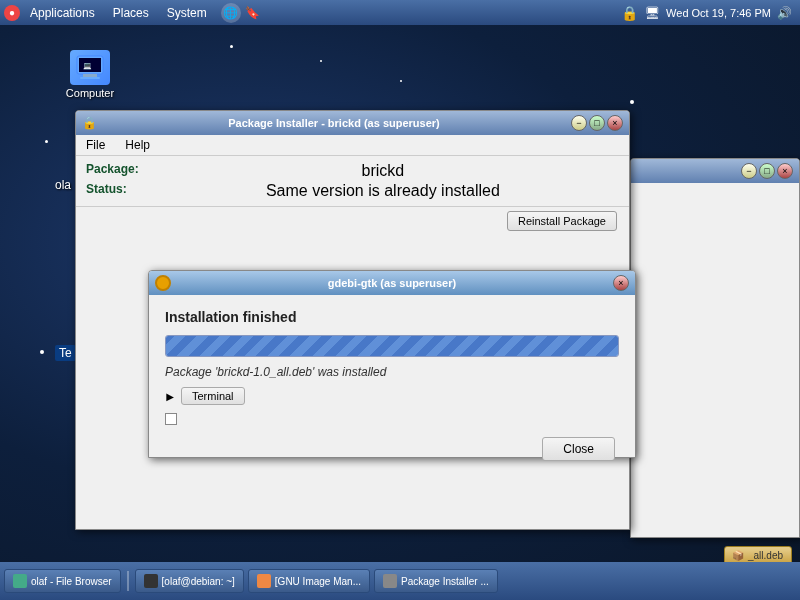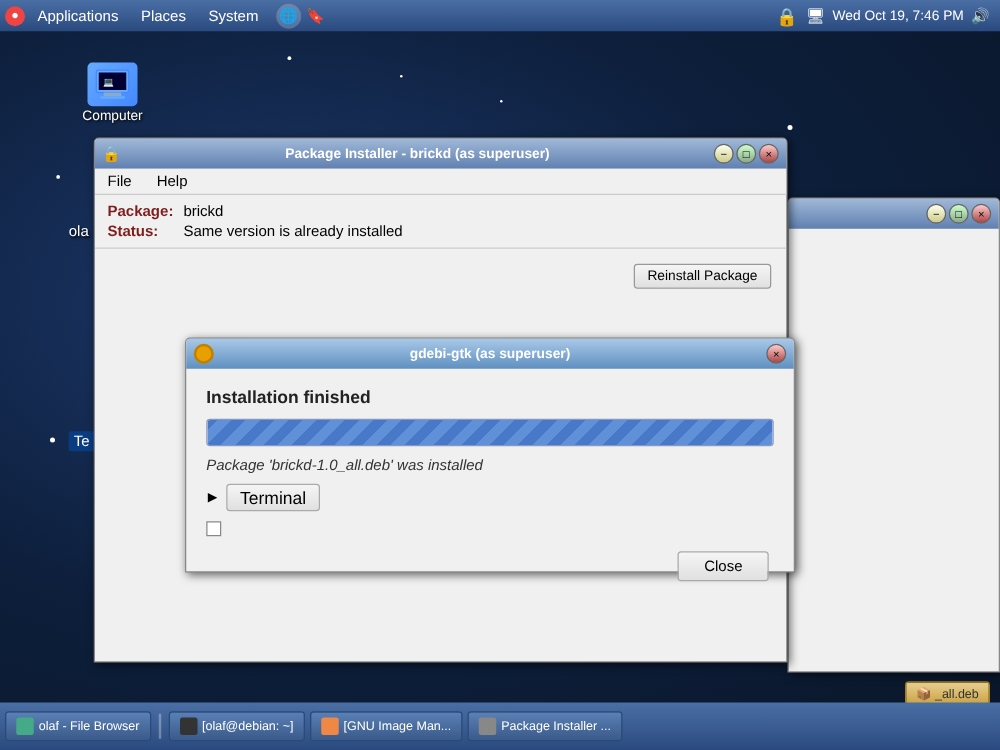--- a/index.html
+++ b/index.html
@@ -194,22 +194,22 @@
     }
 
     .pkg-info {
       padding: 6px 10px;
       display: grid;
       grid-template-columns: auto 1fr;
       gap: 2px 8px;
       border-bottom: 1px solid #ccc;
     }
 
-    .pkg-info .label { color: #7f1d1d; font-weight: bold; font-size: 12px; }
-    .pkg-info .value { font-size: 12px; }
+    .pkg-info .label { color: #14532d; font-weight: bold; font-size: 12px; }
+    .pkg-info .value { font-size: 16px; text-align: center; }
 
     .reinstall-btn {
       position: absolute;
       top: 55px;
       right: 12px;
       padding: 3px 10px;
       background: linear-gradient(to bottom, #f5f5f5, #e0e0e0);
       border: 1px solid #999;
       border-radius: 3px;
       cursor: pointer;
@@ -371,21 +371,21 @@
       justify-content: center;
       font-size: 10px;
     }
 
     .terminal-btn {
       padding: 2px 10px;
       background: linear-gradient(to bottom, #f5f5f5, #e0e0e0);
       border: 1px solid #aaa;
       border-radius: 3px;
       cursor: pointer;
-      font-size: 14px;
+      font-size: 11px;
     }
 
     .auto-close-row {
       display: flex;
       align-items: center;
       gap: 6px;
       font-size: 11px;
       color: #333;
       margin-bottom: 12px;
     }

